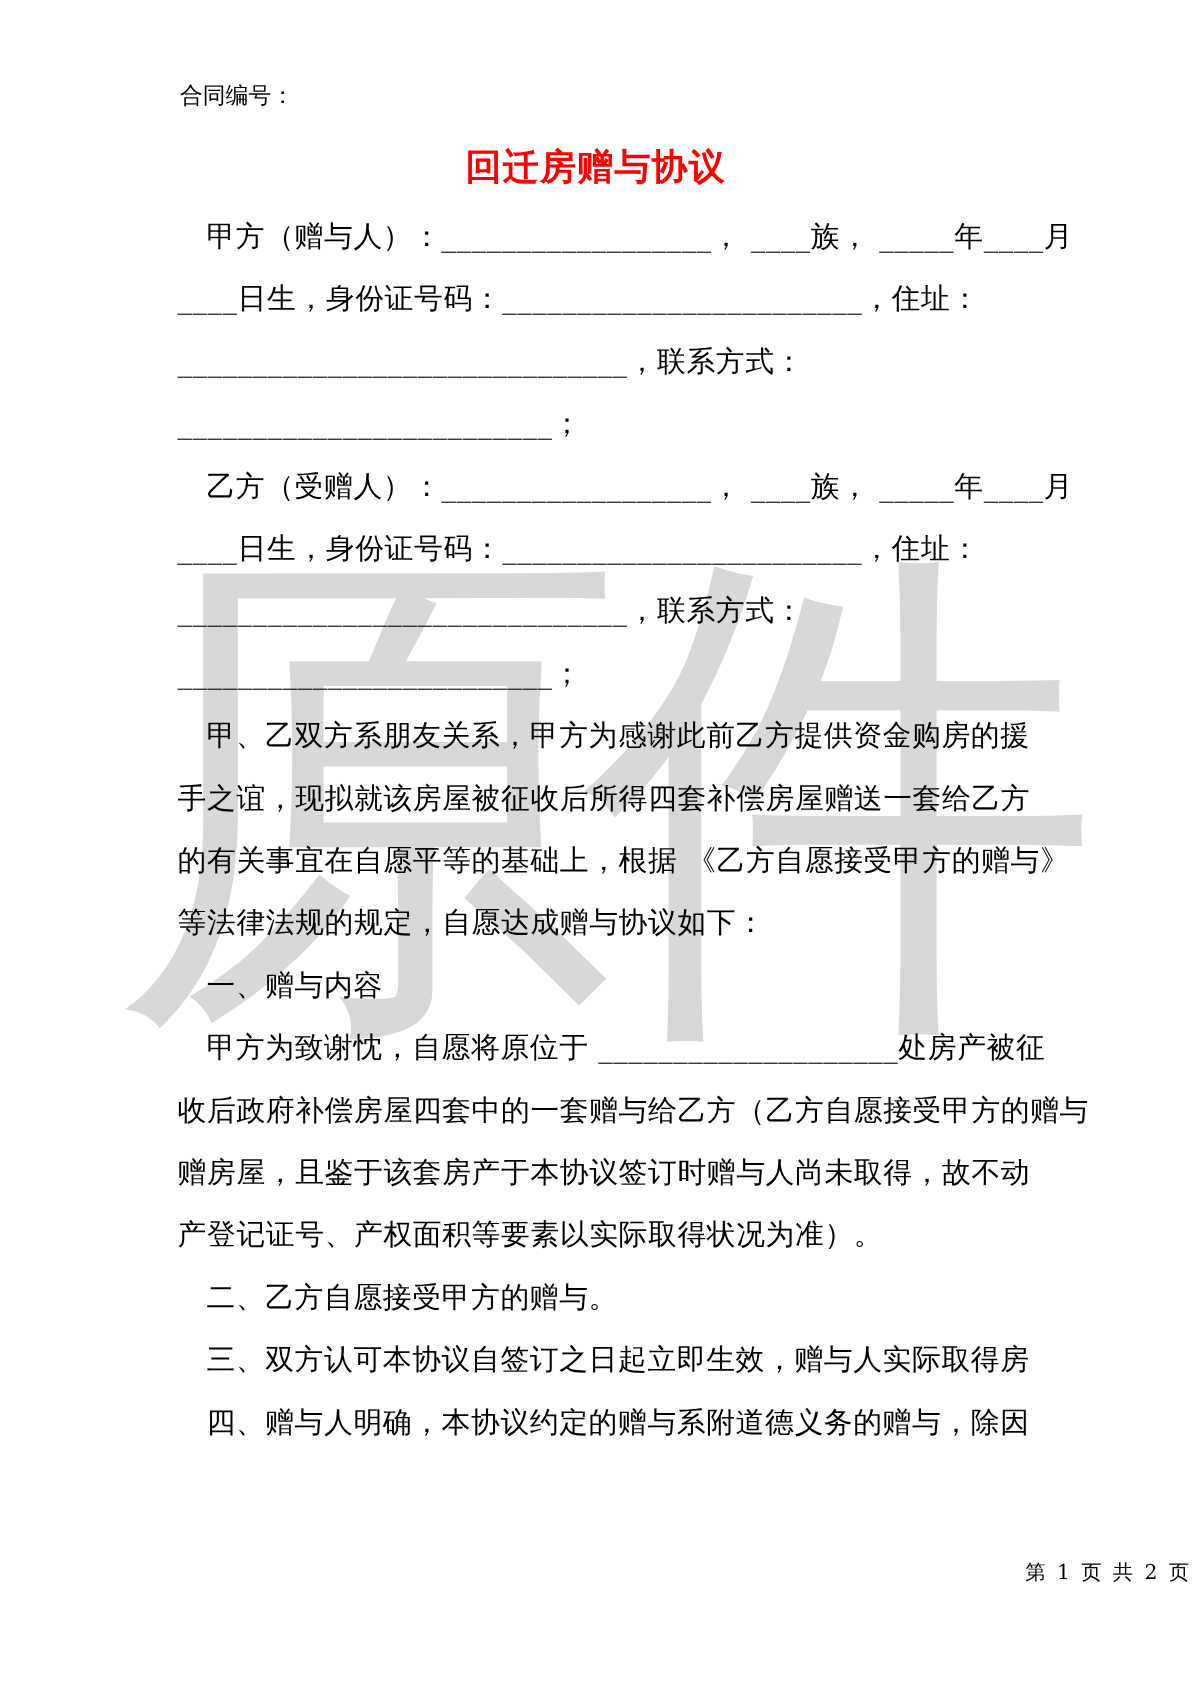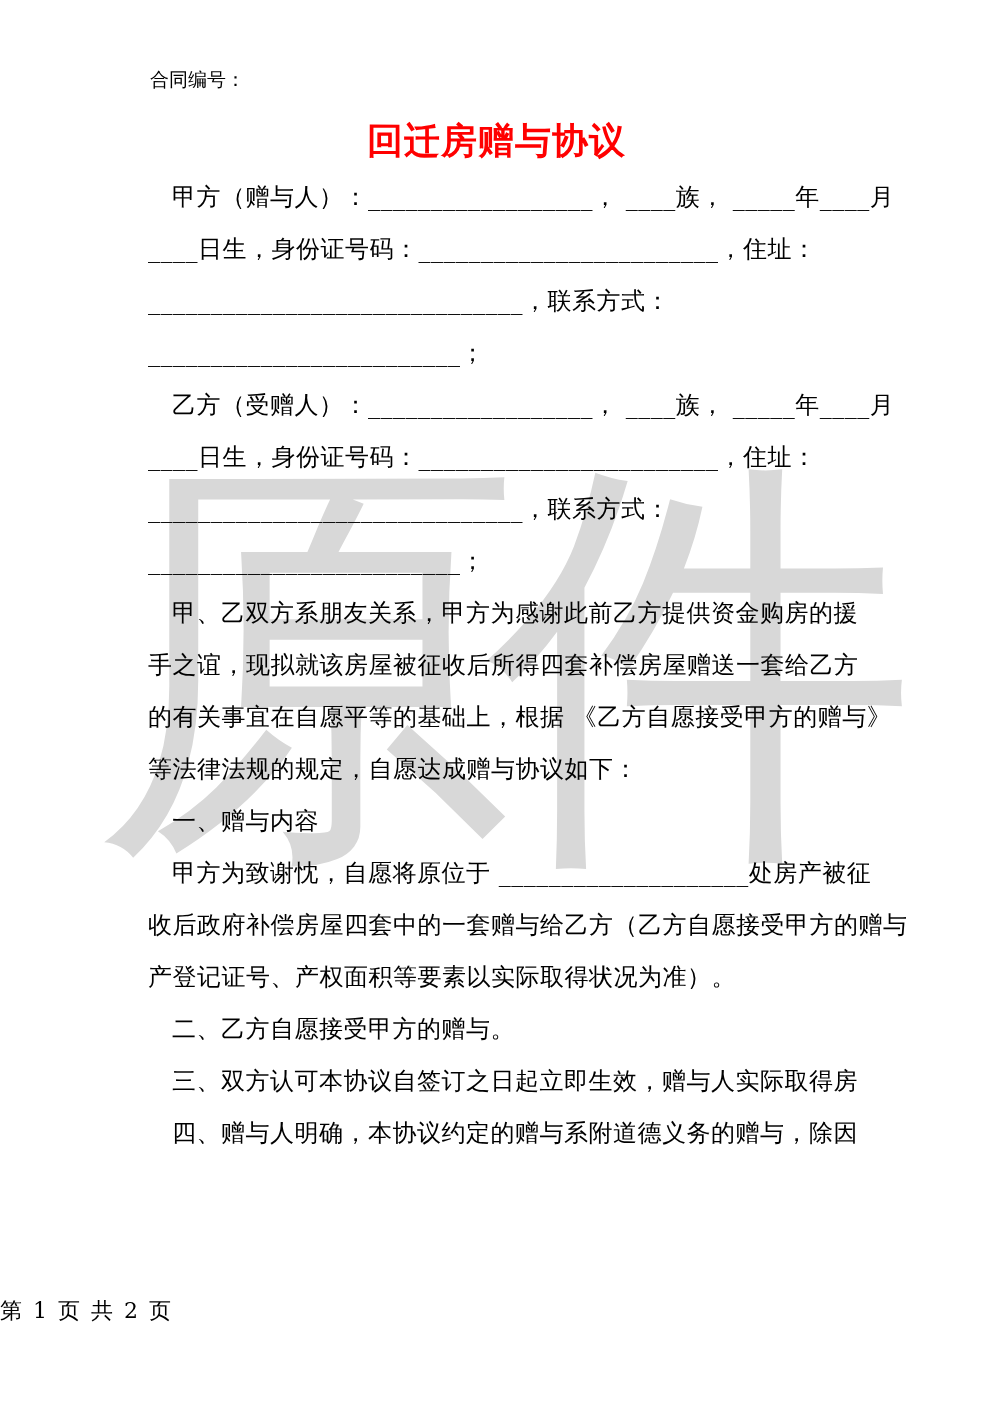--- a/index.html
+++ b/index.html
@@ -30,21 +30,21 @@
     line-height:22px;
     z-index:1;
     font-family:Liberation Mono, monospace;
   }
   .title{
     position:absolute;
     left:0;top:116px;
     width:100%;
     margin:0;
     text-align:center;
-    font-size:36px;
+    font-size:30px;
     line-height:48px;
     font-weight:bold;
     letter-spacing:1px;
     color:#ff0000;
     z-index:1;
     font-family:"DejaVu Serif", serif;
   }
   .doc-body{
     position:absolute;
     left:148px;top:180px;
@@ -56,22 +56,22 @@
     font-size:24px;
     line-height:34px;
     white-space:nowrap;
     letter-spacing:0.5px;
   }
   .line.ind{padding-left:24px;}
   .footer{
     position:absolute;
     left:0;top:1300px;
     width:100%;
-    text-align:left;
-    font-size:22px;
+    text-align:right;
+    font-size:17px;
     line-height:22px;
     letter-spacing:2px;
     z-index:1;
   }
 </style>
 </head>
 <body>
 
 <div class="page" style="background: rgb(255, 255, 255); color: rgb(0, 0, 0);">
 
@@ -90,20 +90,21 @@
     <div class="line">____日生，身份证号码：________________________，住址：</div>
     <div class="line">______________________________，联系方式：</div>
     <div class="line">_________________________；</div>
     <div class="line ind">甲、乙双方系朋友关系，甲方为感谢此前乙方提供资金购房的援</div>
     <div class="line">手之谊，现拟就该房屋被征收后所得四套补偿房屋赠送一套给乙方</div>
     <div class="line">的有关事宜在自愿平等的基础上，根据 《乙方自愿接受甲方的赠与》</div>
     <div class="line">等法律法规的规定，自愿达成赠与协议如下：</div>
     <div class="line ind">一、赠与内容</div>
     <div class="line ind">甲方为致谢忱，自愿将原位于 ____________________处房产被征</div>
     <div class="line">收后政府补偿房屋四套中的一套赠与给乙方（乙方自愿接受甲方的赠与</div>
+    <div class="line">赠房屋，且鉴于该套房产于本协议签订时赠与人尚未取得，故不动</div>
     <div class="line">产登记证号、产权面积等要素以实际取得状况为准）。</div>
     <div class="line ind">二、乙方自愿接受甲方的赠与。</div>
     <div class="line ind">三、双方认可本协议自签订之日起立即生效，赠与人实际取得房</div>
     <div class="line ind">四、赠与人明确，本协议约定的赠与系附道德义务的赠与，除因</div>
   </div>
 
   <div class="footer">第 1 页 共 2 页</div>
 
 </div>
 

